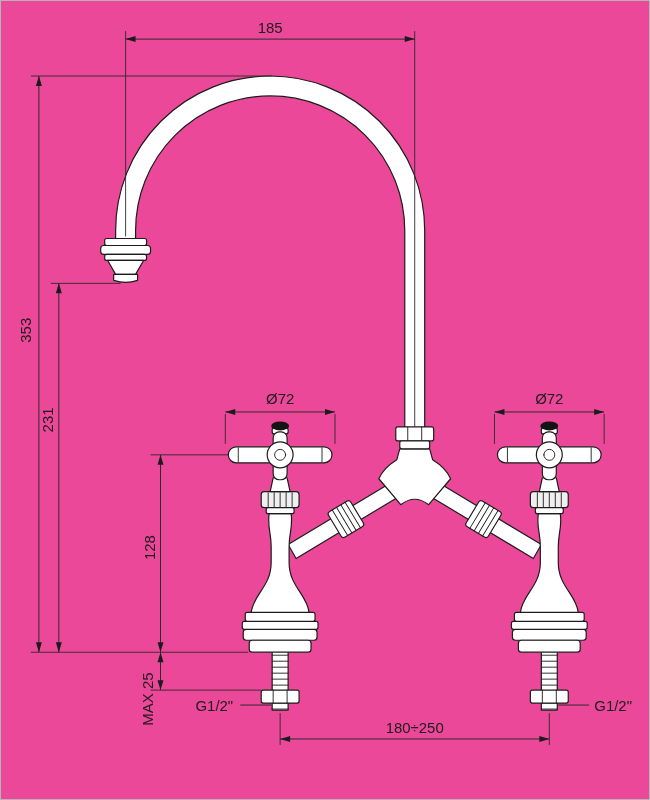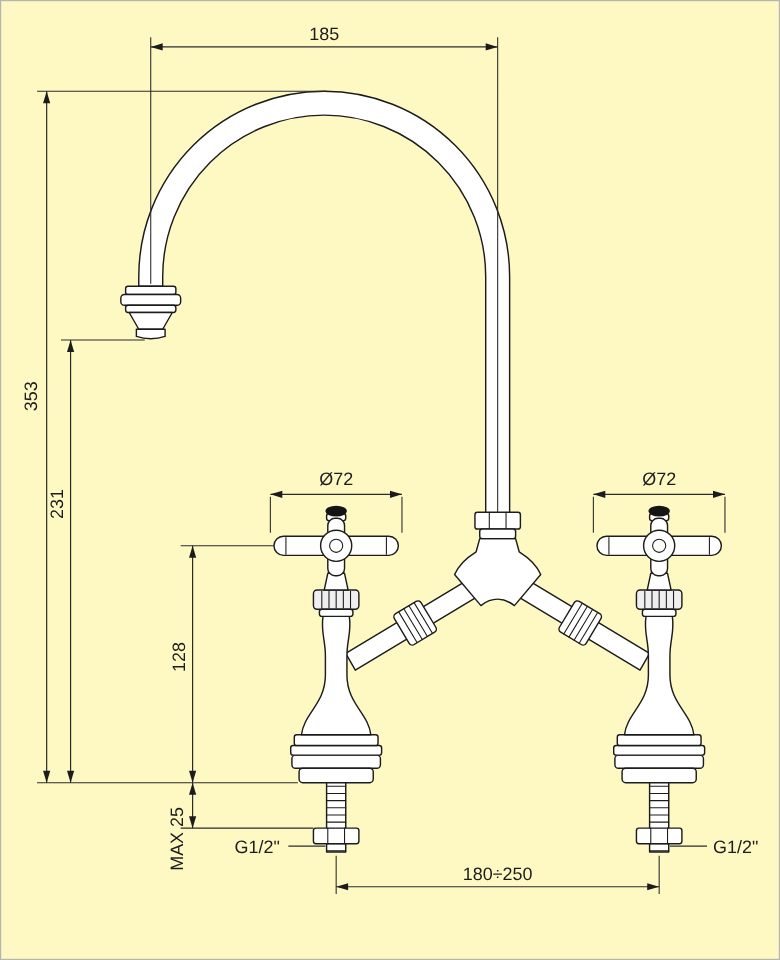--- a/index.html
+++ b/index.html
@@ -1,18 +1,18 @@
 <!DOCTYPE html>
 <html><head>
 <meta charset="utf-8">
 <style>
   html,body{margin:0;padding:0;background:#fff;}
   .frame{
     position:relative;width:648px;height:798px;border:1px solid #b5b5b5;
-    background:#fef9c3;overflow:hidden;font-family:"Liberation Sans",sans-serif;
+    background:#ec4899;overflow:hidden;font-family:"Liberation Sans",sans-serif;
   }
   svg{display:block;}
   text{font-family:"Liberation Sans",sans-serif;font-size:15px;fill:#1c1c1c;}
   .dim{stroke:#2b2b2b;stroke-width:1;fill:none;}
   .ext{stroke:#2b2b2b;stroke-width:.9;fill:none;}
   .part{stroke:#1c1c1c;stroke-width:1.2;fill:#fff;stroke-linejoin:round;stroke-linecap:round;}
   .detail{stroke:#1c1c1c;stroke-width:.9;fill:none;stroke-linecap:round;}
   .dark{fill:#141414;stroke:none;}
   .knurl{fill:#efefef;}
 </style>

